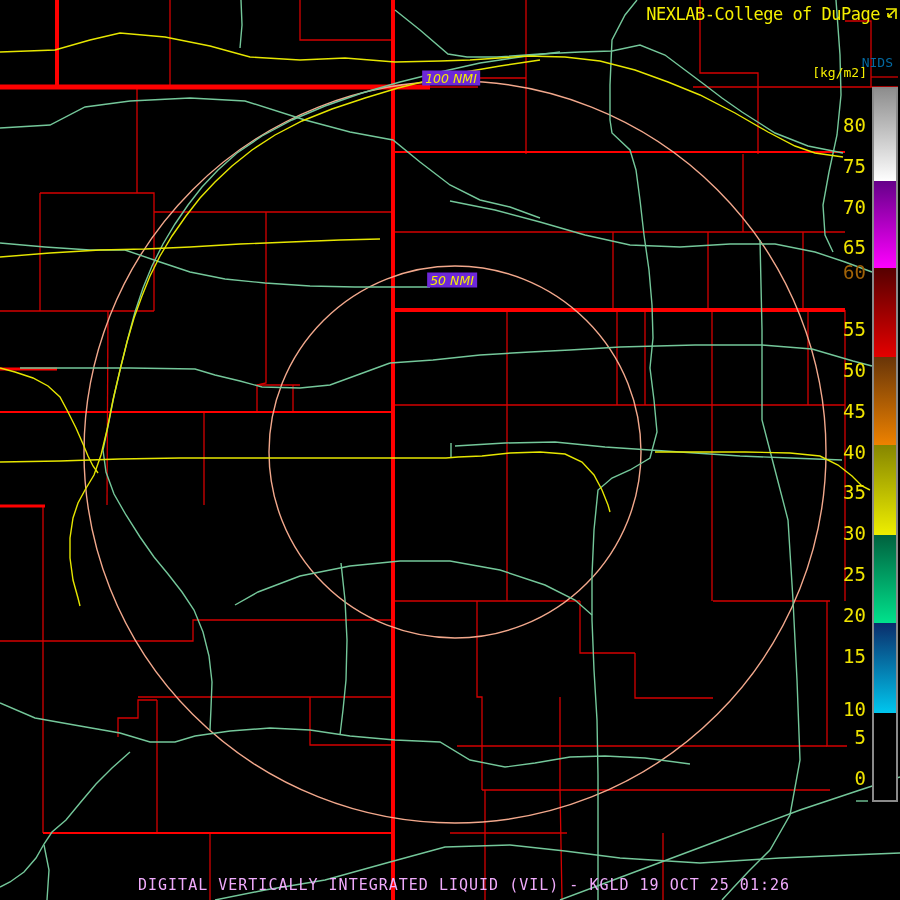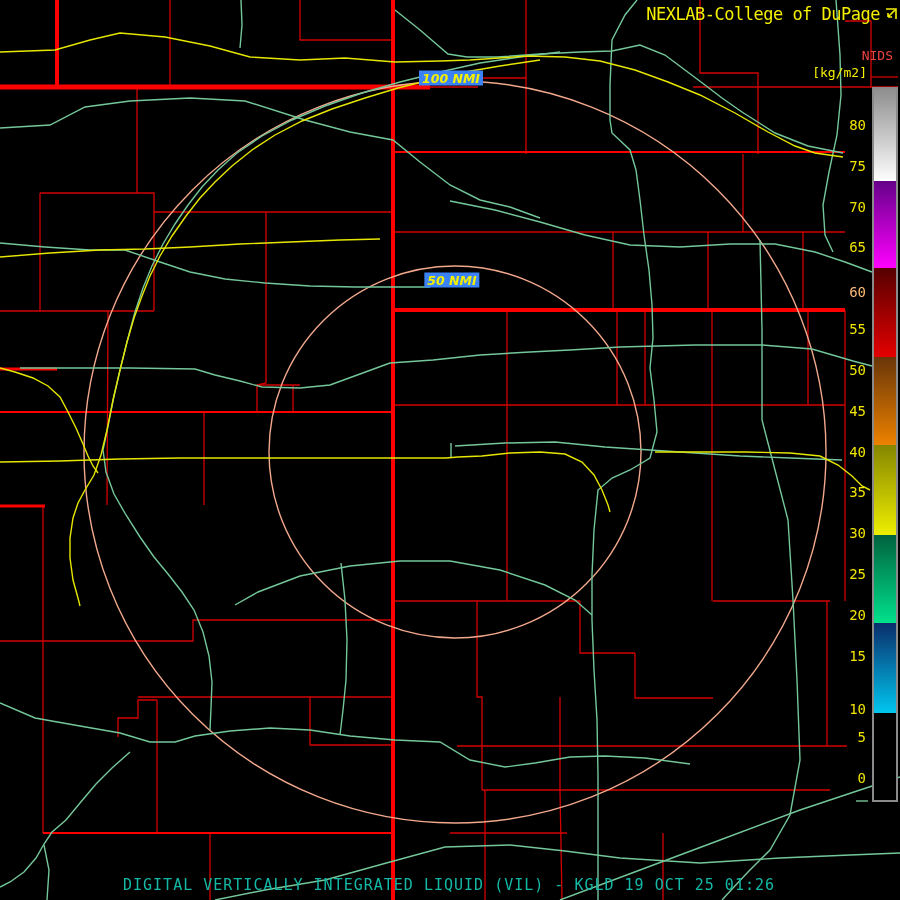--- a/index.html
+++ b/index.html
@@ -1,30 +1,30 @@
 <!DOCTYPE html>
 <html><head>
 <meta charset="utf-8">
 <style>
   html,body{margin:0;padding:0;background:#000;}
   #app{position:relative;width:900px;height:900px;background:#000;overflow:hidden;
        font-family:"DejaVu Sans Mono", monospace;}
   #map-svg{position:absolute;left:0;top:0;}
   .hdr-row{position:absolute;top:4px;right:2px;display:flex;align-items:center;gap:4px;}
   .brand{color:#f5ef00;font-size:17px;letter-spacing:-0.5px;white-space:nowrap;}
-  .nids{position:absolute;top:48px;right:7px;color:#ef4444;font-size:13px;}
+  .nids{position:absolute;top:55px;right:7px;color:#0369a1;font-size:13px;}
   .units{position:absolute;top:65px;right:33px;color:#f5ef00;font-size:13px;}
   #colorbar{position:absolute;left:872px;top:87px;width:22px;height:711px;
             border:2px solid #8a8a8a;background:#000;}
   #cb-grad{width:100%;height:100%;}
-  .cb-tick{position:absolute;right:34px;color:#f0e400;font-size:14px;line-height:18px;}
-  .ring-label{position:absolute;transform:translate(-50%,-50%);background:#3b82f6;
+  .cb-tick{position:absolute;right:34px;color:#f0e400;font-size:19px;line-height:18px;}
+  .ring-label{position:absolute;transform:translate(-50%,-50%);background:#6d28d9;
               color:#f5ef00;font-family:"DejaVu Sans",sans-serif;font-style:italic;
-              font-weight:bold;font-size:12.5px;padding:0 3px;white-space:nowrap;}
-  .caption{position:absolute;left:123px;top:876px;color:#14b8a6;font-size:15px;
+              font-weight:normal;font-size:12.5px;padding:0 3px;white-space:nowrap;}
+  .caption{position:absolute;left:138px;top:876px;color:#f0abfc;font-size:15px;
            letter-spacing:1px;white-space:nowrap;}
   .icon-box{display:inline-flex;}
 </style>
 </head>
 <body>
 
 <div id="app">
 
   <svg id="map-svg" width="900" height="900" viewBox="0 0 900 900">
       <polyline points="170,0 170,87" fill="none" stroke="#d40000" stroke-width="1.3"></polyline>
@@ -118,21 +118,21 @@
     </svg>
 
   <div id="colorbar" style="border-color: rgb(138, 138, 138);">
     <div id="cb-grad" style="background: linear-gradient(rgb(142, 142, 142) 0%, rgb(255, 255, 255) 13%, rgb(102, 0, 138) 13%, rgb(255, 0, 255) 25.2%, rgb(86, 0, 0) 25.2%, rgb(228, 0, 0) 37.7%, rgb(104, 53, 8) 37.7%, rgb(238, 130, 0) 50.1%, rgb(134, 134, 0) 50.1%, rgb(238, 238, 0) 62.7%, rgb(0, 97, 62) 62.7%, rgb(0, 226, 140) 75.1%, rgb(10, 45, 107) 75.1%, rgb(0, 198, 238) 87.7%, rgb(0, 0, 0) 87.7%, rgb(0, 0, 0) 100%);"></div>
   </div>
   <div id="cb-ticks">
       <div class="cb-tick" style="top: 116px; color: rgb(240, 228, 0);">80</div>
       <div class="cb-tick" style="top: 156.83px; color: rgb(240, 228, 0);">75</div>
       <div class="cb-tick" style="top: 197.66px; color: rgb(240, 228, 0);">70</div>
       <div class="cb-tick" style="top: 238.49px; color: rgb(240, 228, 0); text-align: right;">65</div>
-      <div class="cb-tick" style="top: 283px; color: #fdba74;">60</div>
+      <div class="cb-tick" style="top: 263px; color: #a16207;">60</div>
       <div class="cb-tick" style="top: 320.15px; color: rgb(240, 228, 0);">55</div>
       <div class="cb-tick" style="top: 360.98px; color: rgb(240, 228, 0);">50</div>
       <div class="cb-tick" style="top: 401.81px; color: rgb(240, 228, 0);">45</div>
       <div class="cb-tick" style="top: 442.64px; color: rgb(240, 228, 0);">40</div>
       <div class="cb-tick" style="top: 483.47px; color: rgb(240, 228, 0); text-align: right;">35</div>
       <div class="cb-tick" style="top: 524.3px; color: rgb(240, 228, 0);">30</div>
       <div class="cb-tick" style="top: 565.13px; color: rgb(240, 228, 0);">25</div>
       <div class="cb-tick" style="top: 605.96px; color: rgb(240, 228, 0);">20</div>
       <div class="cb-tick" style="top: 646.79px; color: rgb(240, 228, 0);">15</div>
       <div class="cb-tick" style="top: 687.62px; color: rgb(240, 228, 0); margin-top: 12px;">10</div>

